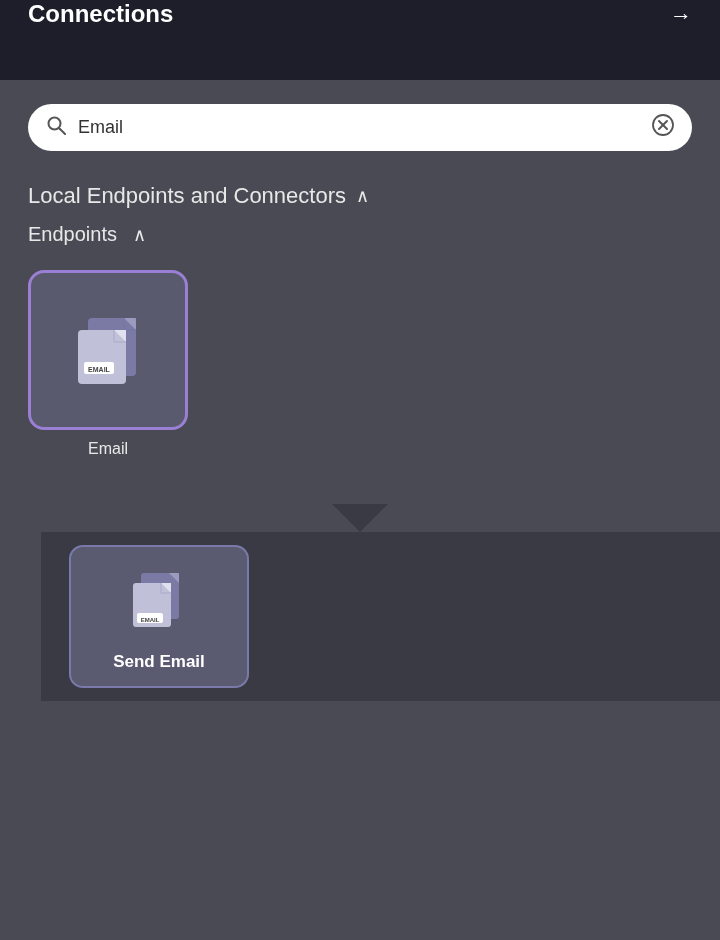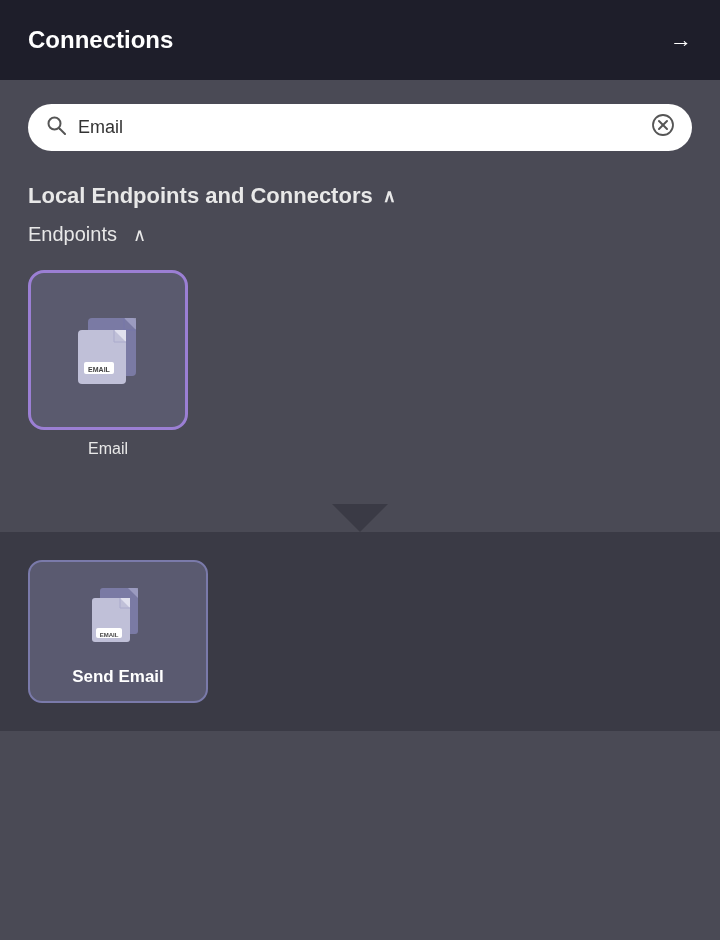--- a/index.html
+++ b/index.html
@@ -15,21 +15,20 @@
       font-family: -apple-system, BlinkMacSystemFont, 'Segoe UI', sans-serif;
       overflow: hidden;
       position: relative;
     }
 
     
     .header {
       background: #1e1e2a;
       height: 80px;
       display: flex;
-      align-items: center;
       justify-content: space-between;
       padding: 0 28px;
     }
 
     .header-title {
       color: #ffffff;
       font-size: 24px;
       font-weight: 700;
     }
 
@@ -73,21 +72,21 @@
     .search-clear {
       color: #555;
       font-size: 20px;
       cursor: pointer;
     }
 
     
     .section-header {
       color: #e8e8e8;
       font-size: 22px;
-      font-weight: 700;
+      font-weight: 400;
       display: flex;
       align-items: center;
       gap: 10px;
       margin-bottom: 14px;
       cursor: pointer;
     }
 
     .subsection-header {
       color: #e8e8e8;
       font-size: 20px;
@@ -158,24 +157,25 @@
       width: 0;
       height: 0;
       border-left: 28px solid transparent;
       border-right: 28px solid transparent;
       border-top: 28px solid #3a3a45;
     }
 
     
     .bottom-panel {
       background: #3a3a45;
-      padding: 28px 28px;
+      padding: 13px 28px;
       display: flex;
       gap: 21px;
       align-items: flex-start;
+      margin-left: 41px;
     }
 
     
     .action-card {
       width: 180px;
       background: #5a5a70;
       border-radius: 14px;
       border: 2px solid #7a7aaa;
       display: flex;
       flex-direction: column;

